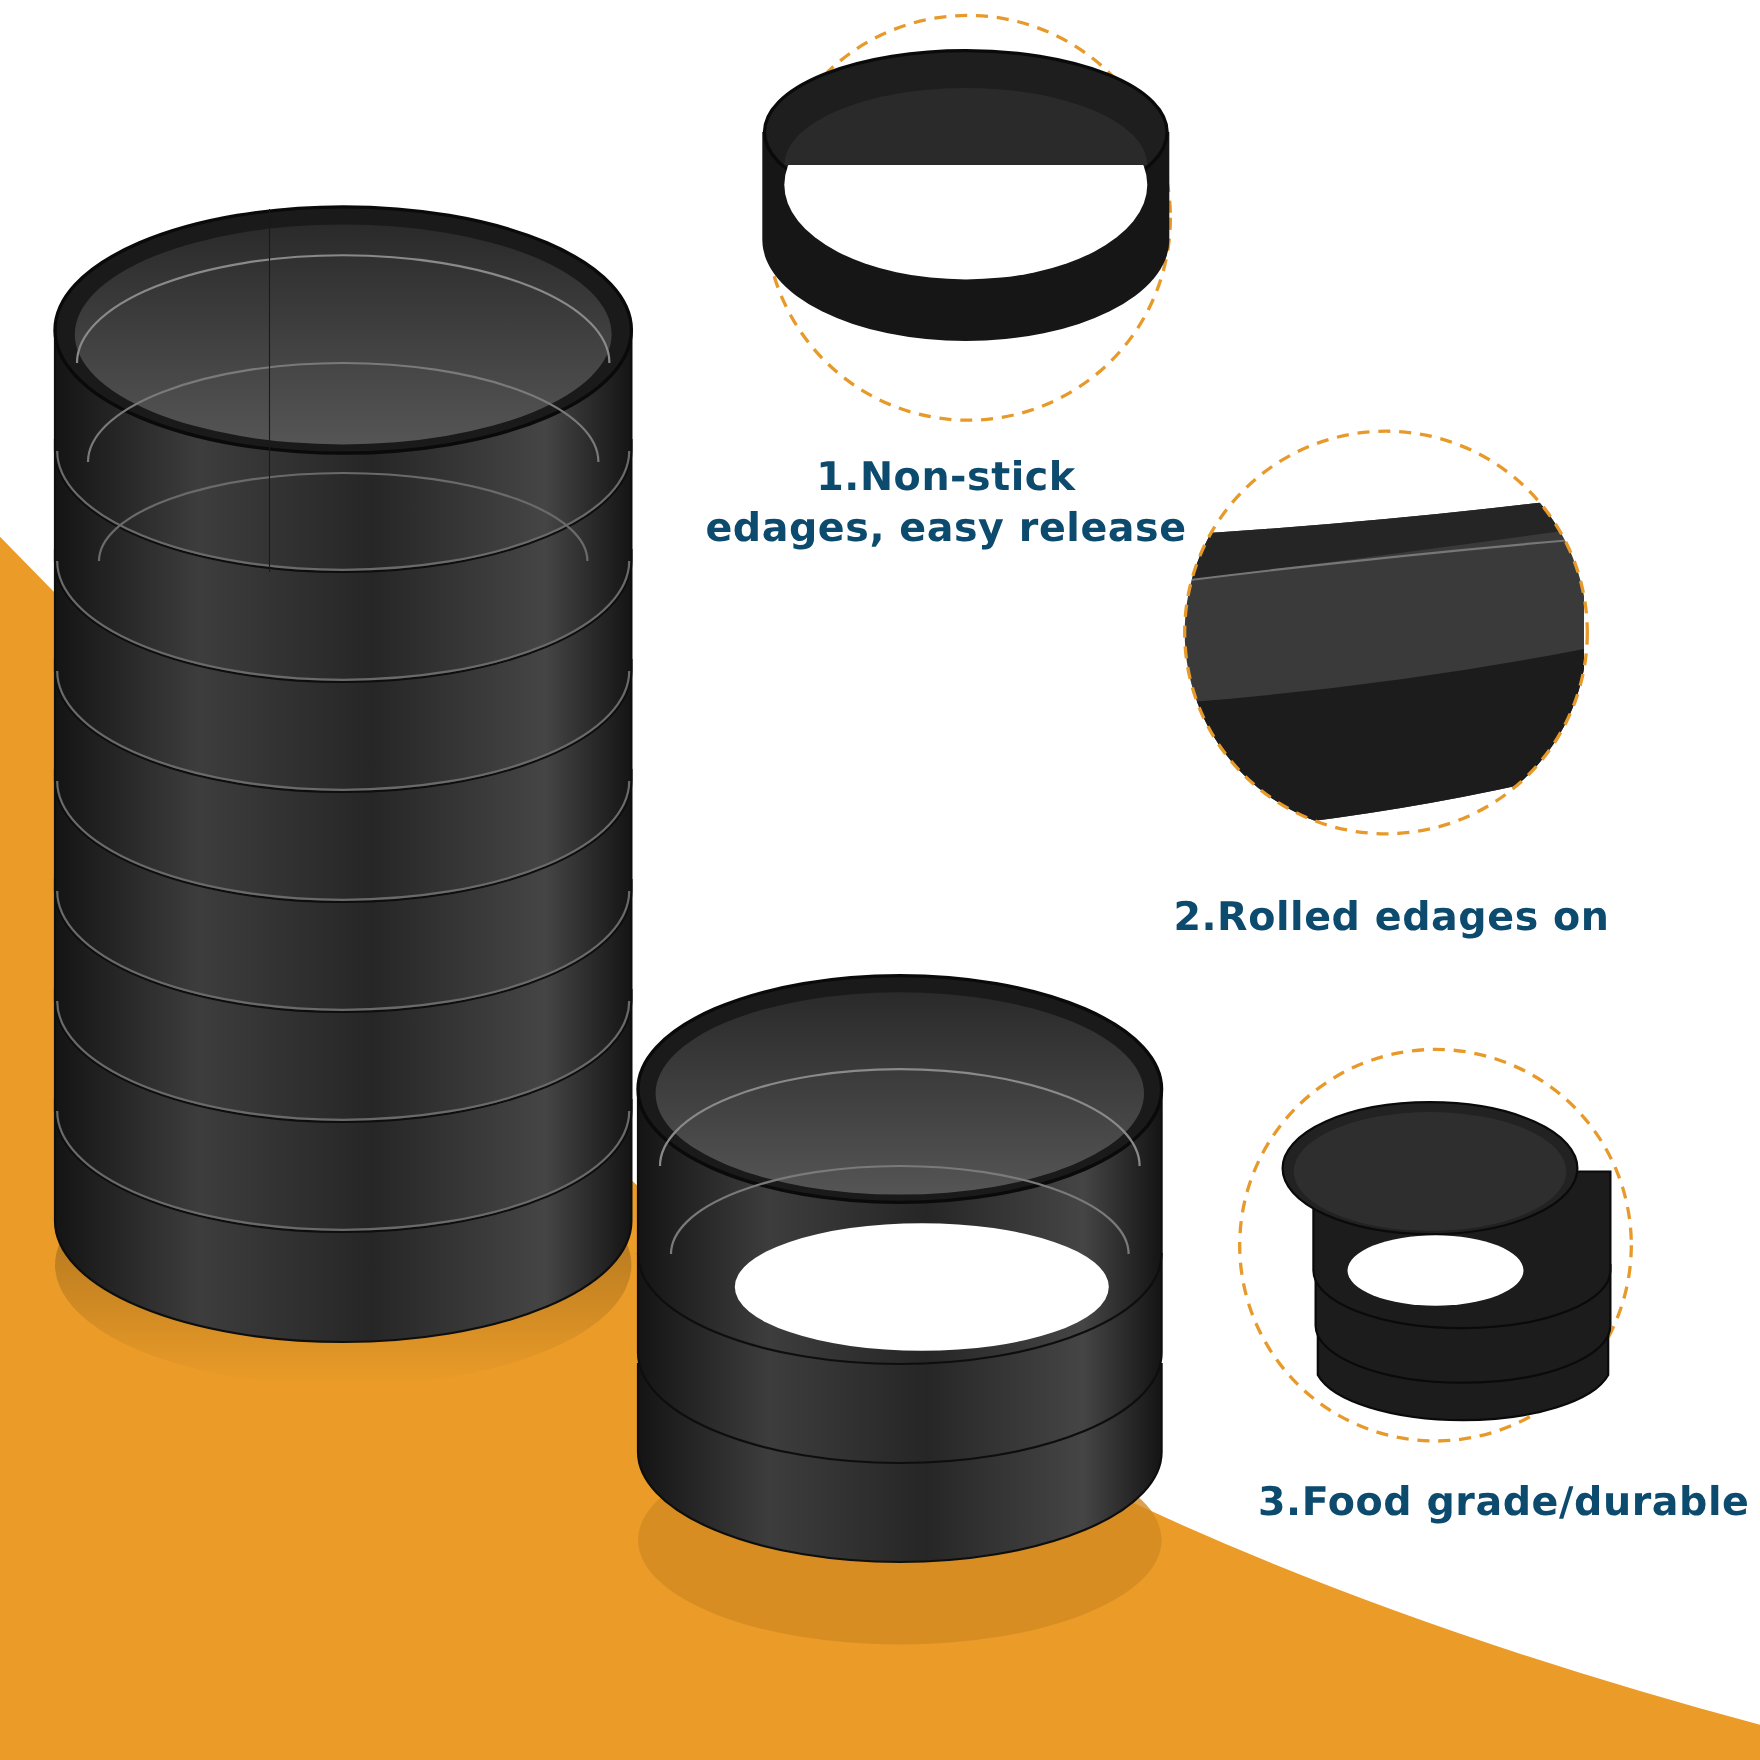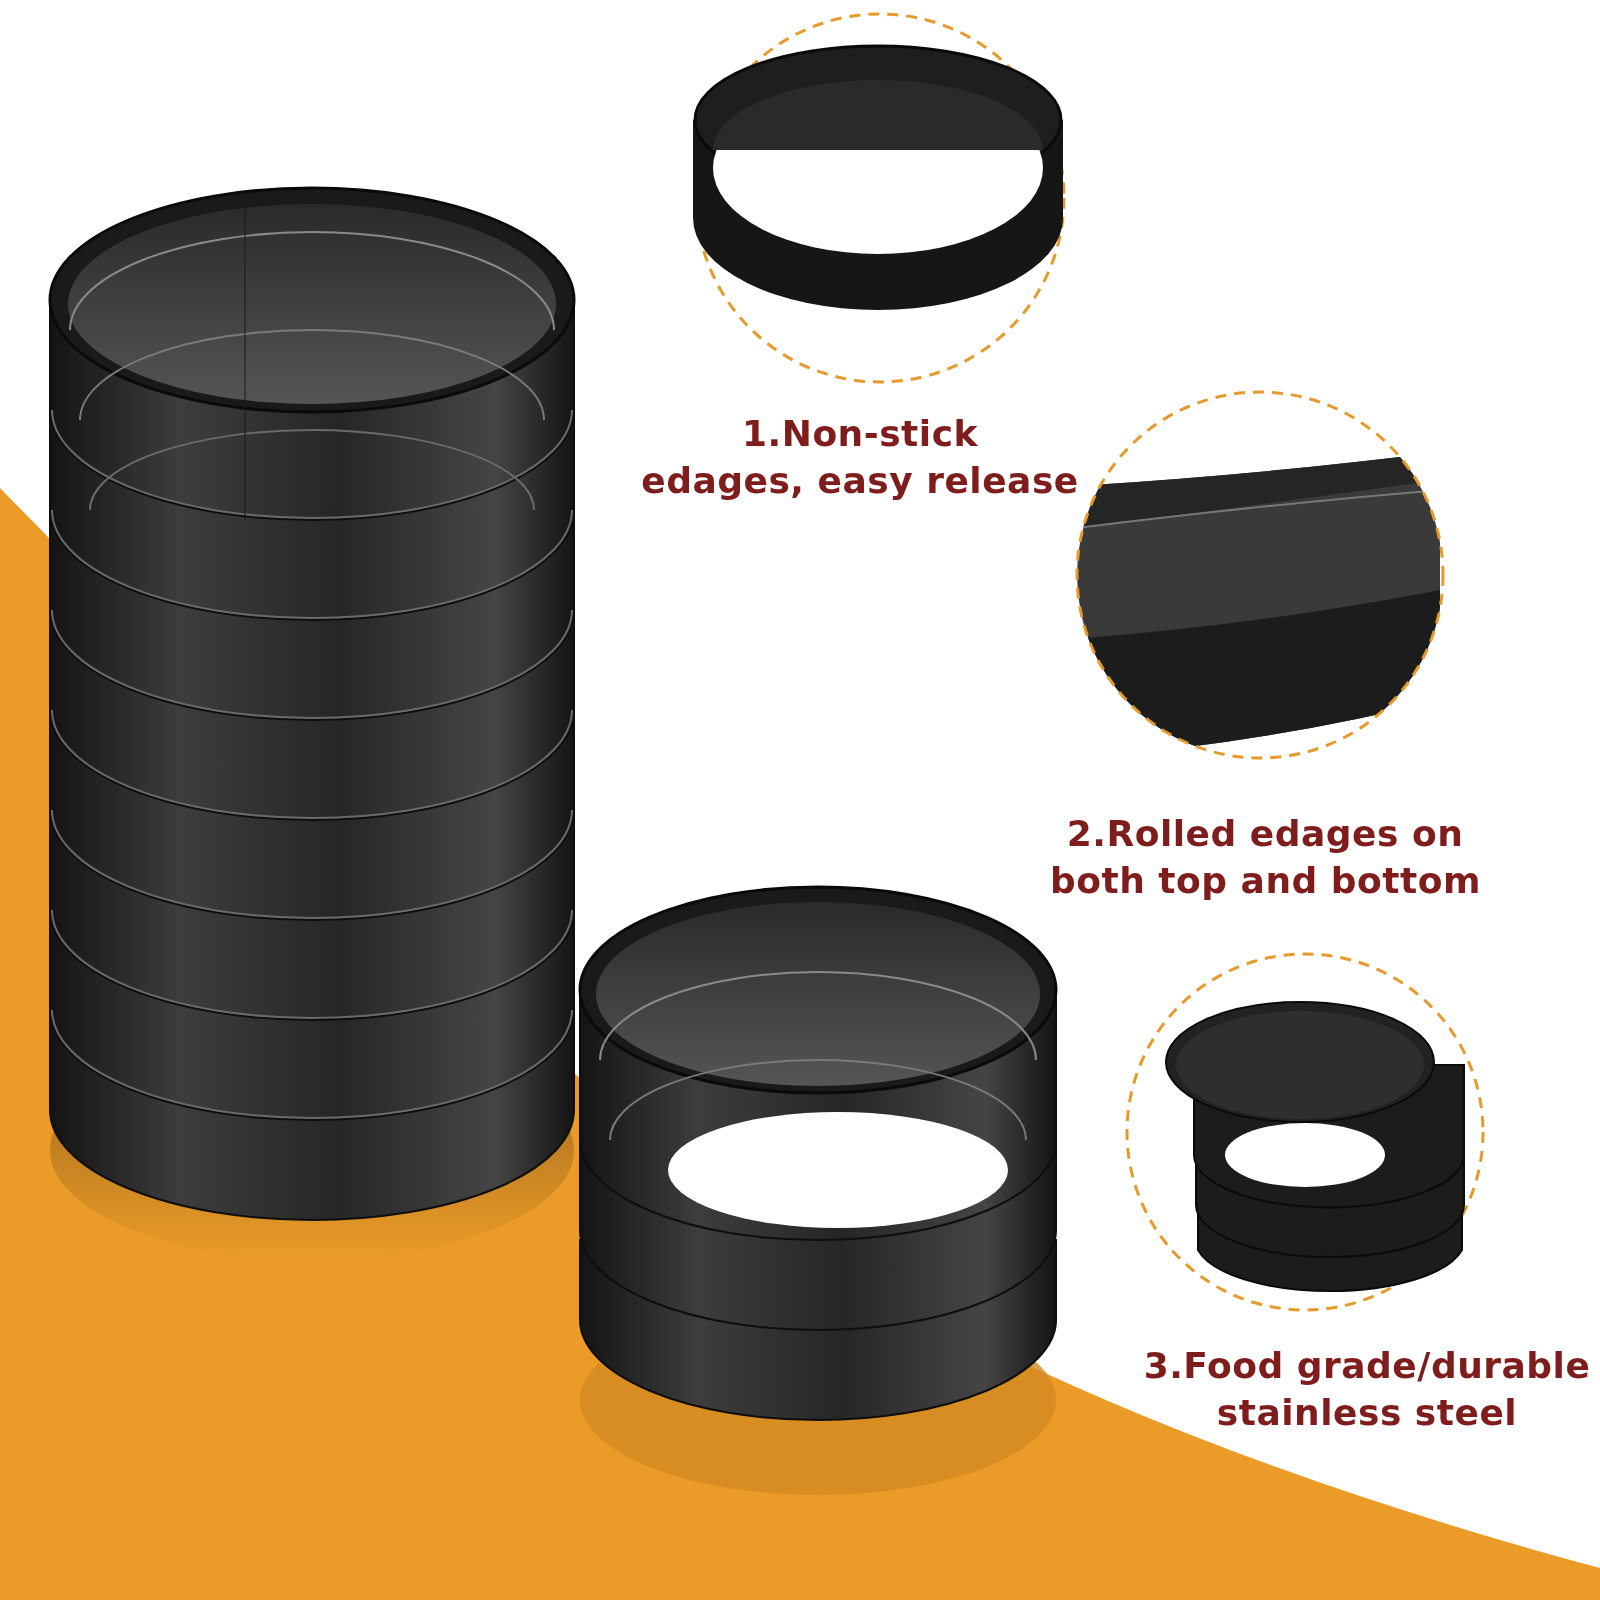--- a/index.html
+++ b/index.html
@@ -1,19 +1,19 @@
 <!DOCTYPE html>
 <html><head>
 <meta charset="utf-8">
 <style>
   html, body { margin: 0; padding: 0; background: #ffffff; }
   body { width: 1600px; height: 1600px; position: relative; overflow: hidden; font-family: "DejaVu Sans", sans-serif; }
   .canvas { position: absolute; left: 0; top: 0; width: 1600px; height: 1600px; }
   .feature-label {
-    position: absolute; text-align: center; color: #7f1d1d;
+    position: absolute; text-align: center; color: #0c4a6e;
     font-family: "DejaVu Sans", sans-serif; font-weight: bold;
     font-size: 36px; line-height: 47px; letter-spacing: 0.5px; white-space: nowrap;
   }
   .feature-label span { display: block; }
   #label-1 { left: 640px; top: 410px; width: 440px; }
   #label-2 { left: 1050px; top: 790px; width: 430px; margin-top: 20px; }
   #label-3 { left: 1090px; top: 1342px; width: 460px; margin-left: 47px; }
 </style>
 </head>
 <body>
@@ -116,19 +116,17 @@
       <ellipse cx="1305" cy="1155" rx="80" ry="32" fill="#ffffff"></ellipse>
     </g>
   </svg>
 
   <div id="label-1" class="feature-label">
     <span>1.Non-stick</span>
     <span>edages, easy release</span>
   </div>
   <div id="label-2" class="feature-label">
     <span>2.Rolled edages on</span>
-    <span>both top and bottom</span>
   </div>
   <div id="label-3" class="feature-label">
     <span>3.Food grade/durable</span>
-    <span>stainless steel</span>
   </div>
 </div>
 
 </body></html>

